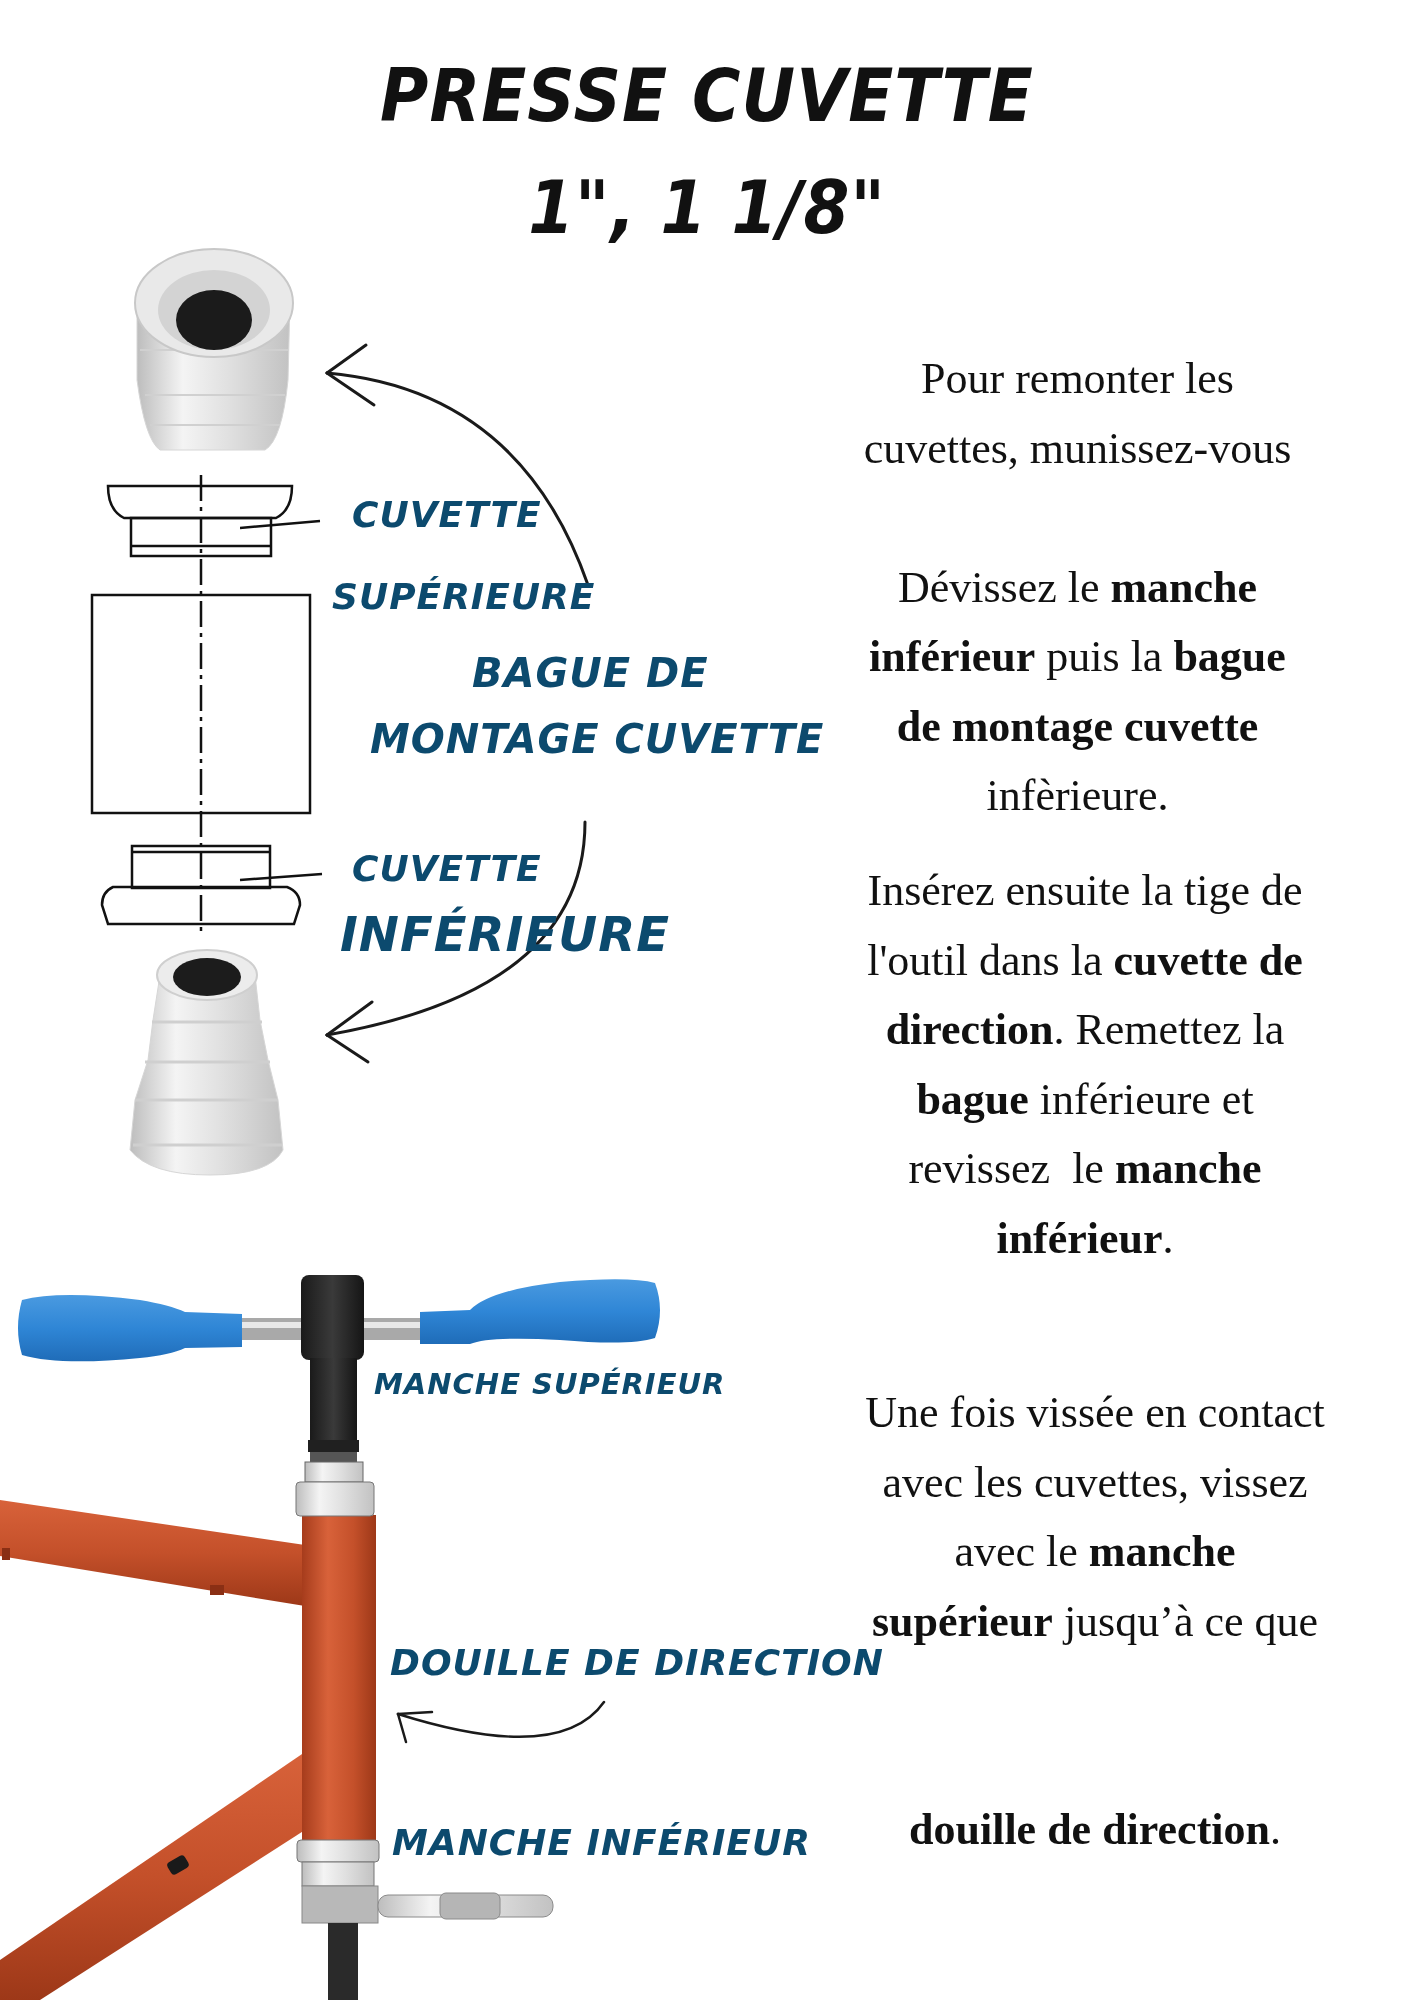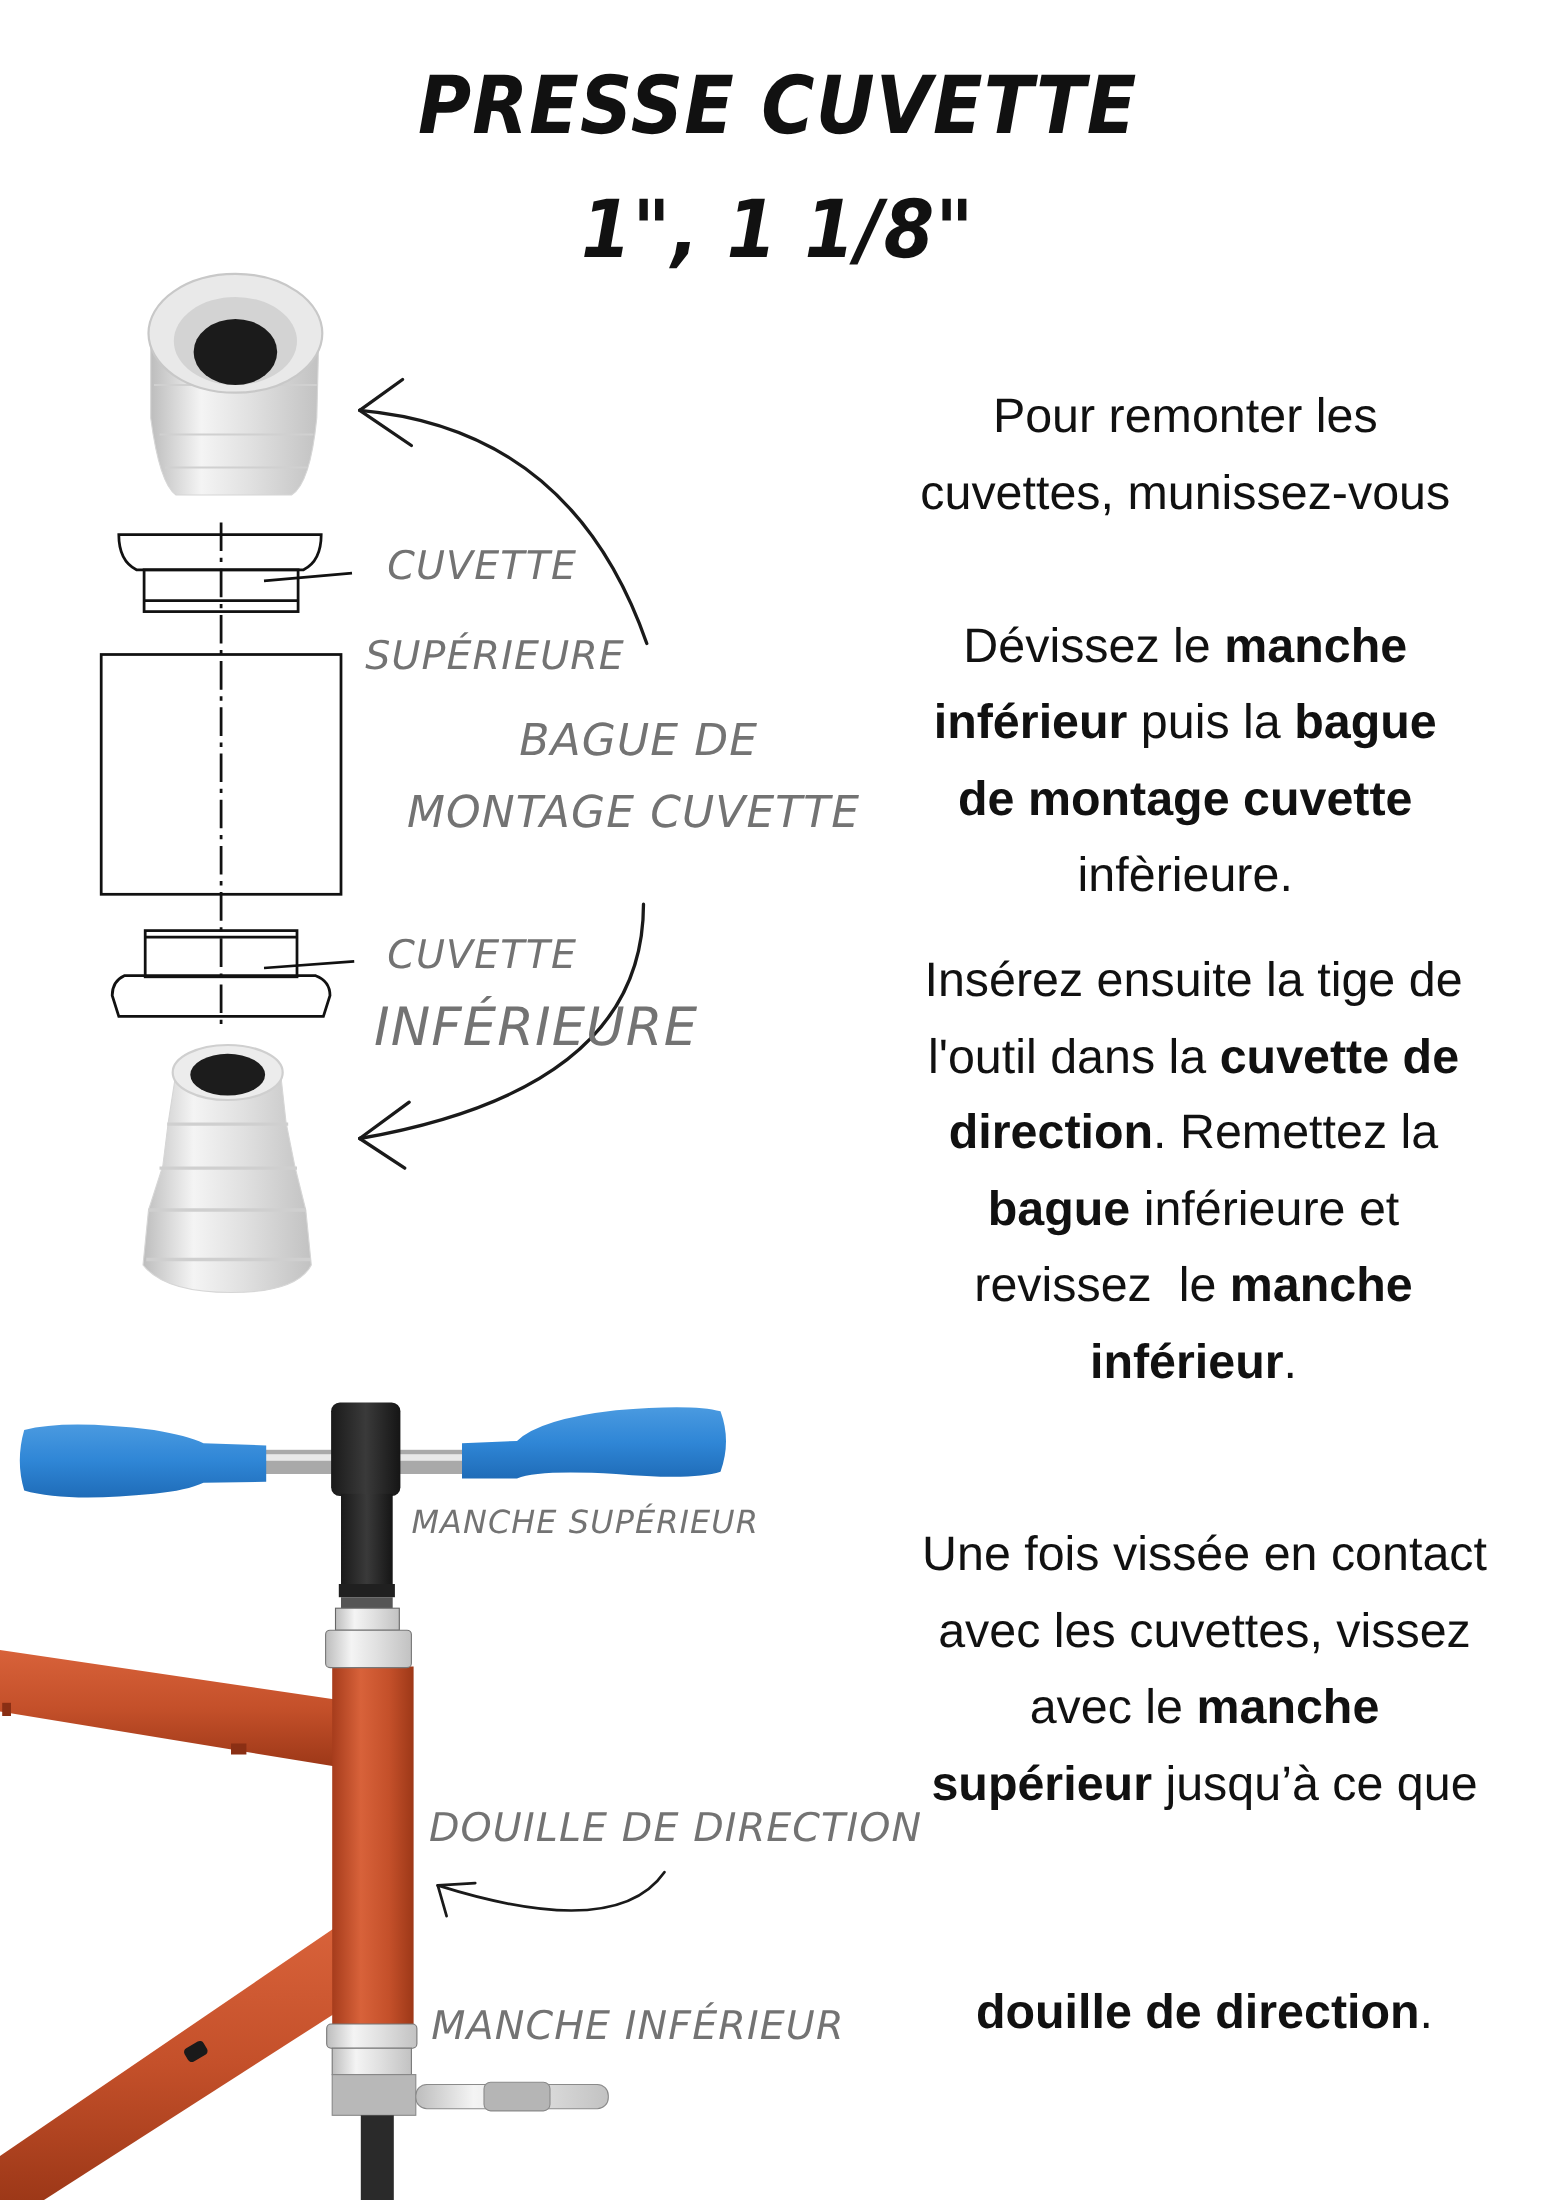--- a/index.html
+++ b/index.html
@@ -9,26 +9,26 @@
   .title {
     position: absolute; left: 0; width: 1414px; text-align: center;
     font-family: "DejaVu Sans", sans-serif; font-weight: 900; font-style: italic;
     color: #111; letter-spacing: 1px;
     transform: scaleY(1.1);
   }
   .title.l1 { top: 58px; font-size: 66px; }
   .title.l2 { top: 170px; font-size: 66px; }
 
   .hand {
-    position: absolute; font-family: "DejaVu Sans", sans-serif; font-weight: normal;
-    font-style: italic; text-transform: uppercase; color: #737373;
+    position: absolute; font-family: "DejaVu Sans", sans-serif; font-weight: bold;
+    font-style: italic; text-transform: uppercase; color: #0c4a6e;
     font-variant: small-caps; white-space: nowrap; letter-spacing: 1px;
   }
   .body-text {
-    position: absolute; text-align: center; font-family: Liberation Sans, sans-serif;
+    position: absolute; text-align: center; font-family: Liberation Serif, serif;
     font-size: 44px; line-height: 69.5px; color: #111;
   }
   .body-text b { font-weight: bold; }
 
   svg { position: absolute; left: 0; top: 0; }
 </style>
 </head>
 <body>
 
 <div class="title l1">PRESSE CUVETTE</div>

